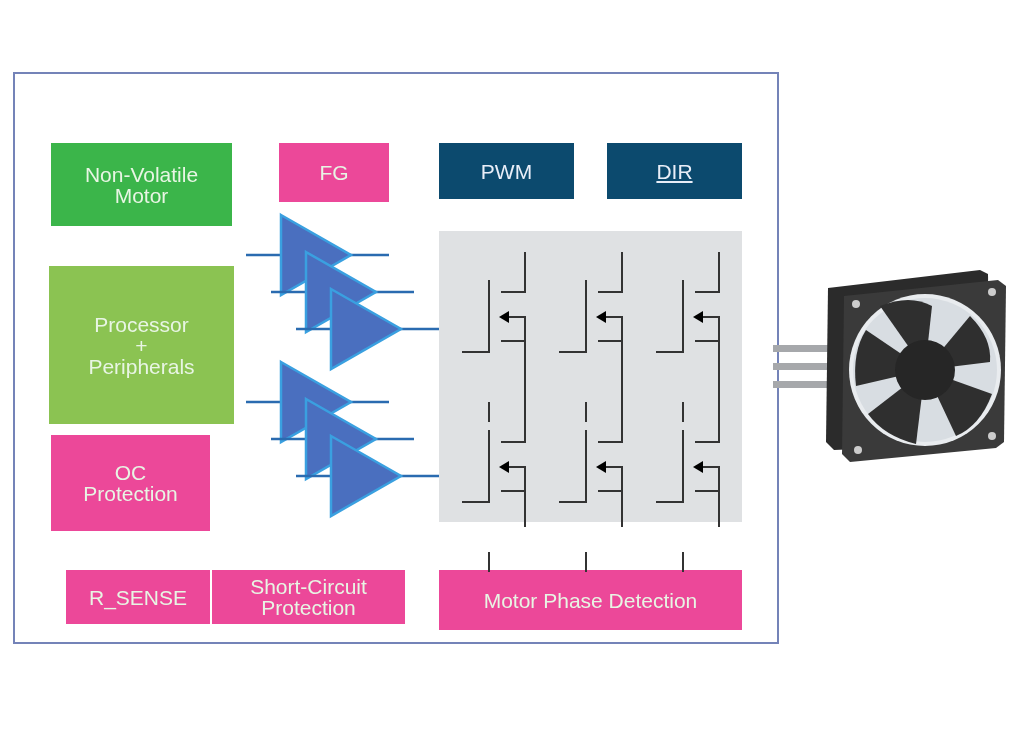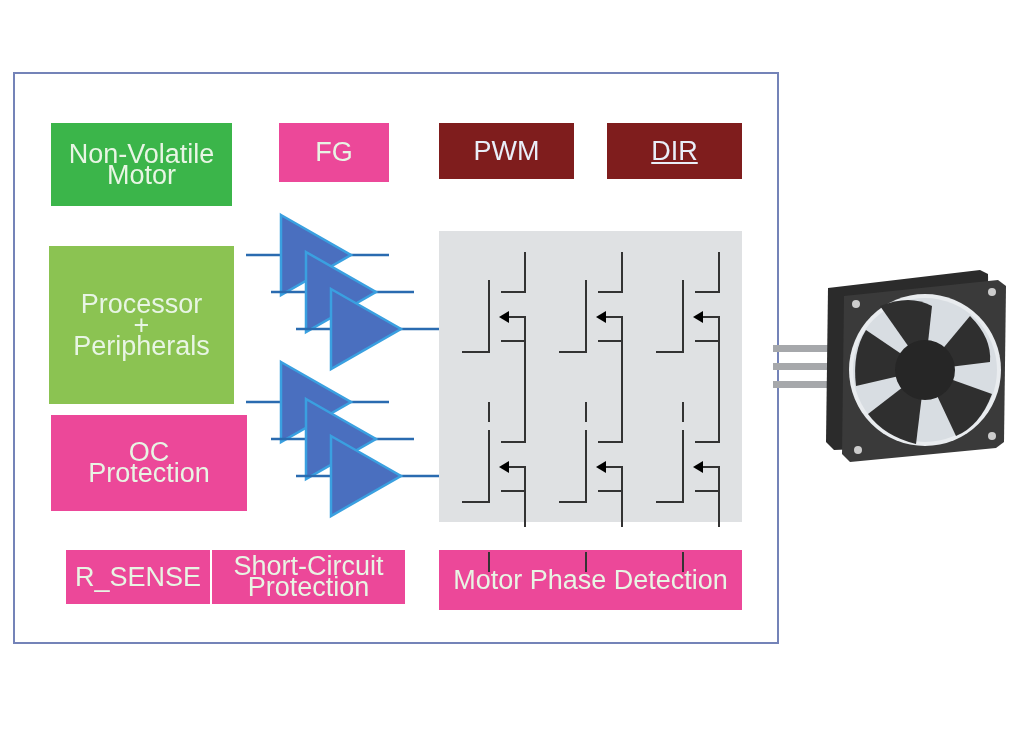--- a/index.html
+++ b/index.html
@@ -1,26 +1,26 @@
 <!DOCTYPE html>
 <html><head>
 <meta charset="utf-8">
 <style>
   html, body { margin:0; padding:0; background:#ffffff; }
   body { width:1024px; height:731px; position:relative; overflow:hidden;
          font-family:"Liberation Sans", sans-serif; }
   .frame { position:absolute; left:13px; top:72px; width:766px; height:572px;
            border:2px solid #7483b8; box-sizing:border-box; background:#fff; }
   .blk { position:absolute; display:flex; align-items:center; justify-content:center;
-         text-align:center; color:#e8f5e4; font-size:27px; line-height:21px; box-sizing:border-box; }
+         text-align:center; color:#e8f5e4; font-size:21px; line-height:21px; box-sizing:border-box;margin-top:20px; }
   .blk span { display:block; }
   .g-mid { background:#3bb54a; }
   .g-dark { background:#ec4899; }
   .g-light { background:#8bc352; }
-  .blue { background:#7f1d1d; color:#e9eef8; }
+  .blue { background:#0c4a6e; color:#e9eef8; }
   .bridge { position:absolute; left:439px; top:231px; width:303px; height:291px; background:#dfe1e3; }
   svg.ov { position:absolute; left:0; top:0; }
   .fan { position:absolute; left:820px; top:266px; width:190px; height:200px; }
 </style>
 </head>
 <body>
 
 <div class="frame"></div>
 
 <div class="blk g-mid" style="left:51px;top:123px;width:181px;height:83px;">
@@ -38,21 +38,21 @@
 <div class="blk blue" style="left:607px;top:123px;width:135px;height:56px;text-decoration:underline;">
   <span>DIR</span>
 </div>
 <div class="blk g-light" style="left:49px;top:246px;width:185px;height:158px;">
   <div>
       <span>Processor</span>
       <span>+</span>
       <span>Peripherals</span>
     </div>
 </div>
-<div class="blk g-dark" style="left:51px;top:415px;width:196px;height:96px;">
+<div class="blk g-dark" style="left:51px;top:415px;width:159px;height:96px;">
   <div>
       <span>OC</span>
       <span>Protection</span>
     </div>
 </div>
 <div class="blk g-dark" style="left:66px;top:550px;width:144px;height:54px;">
   <span>R_SENSE</span>
 </div>
 <div class="blk g-dark" style="left:212px;top:550px;width:193px;height:54px;">
   <div>

